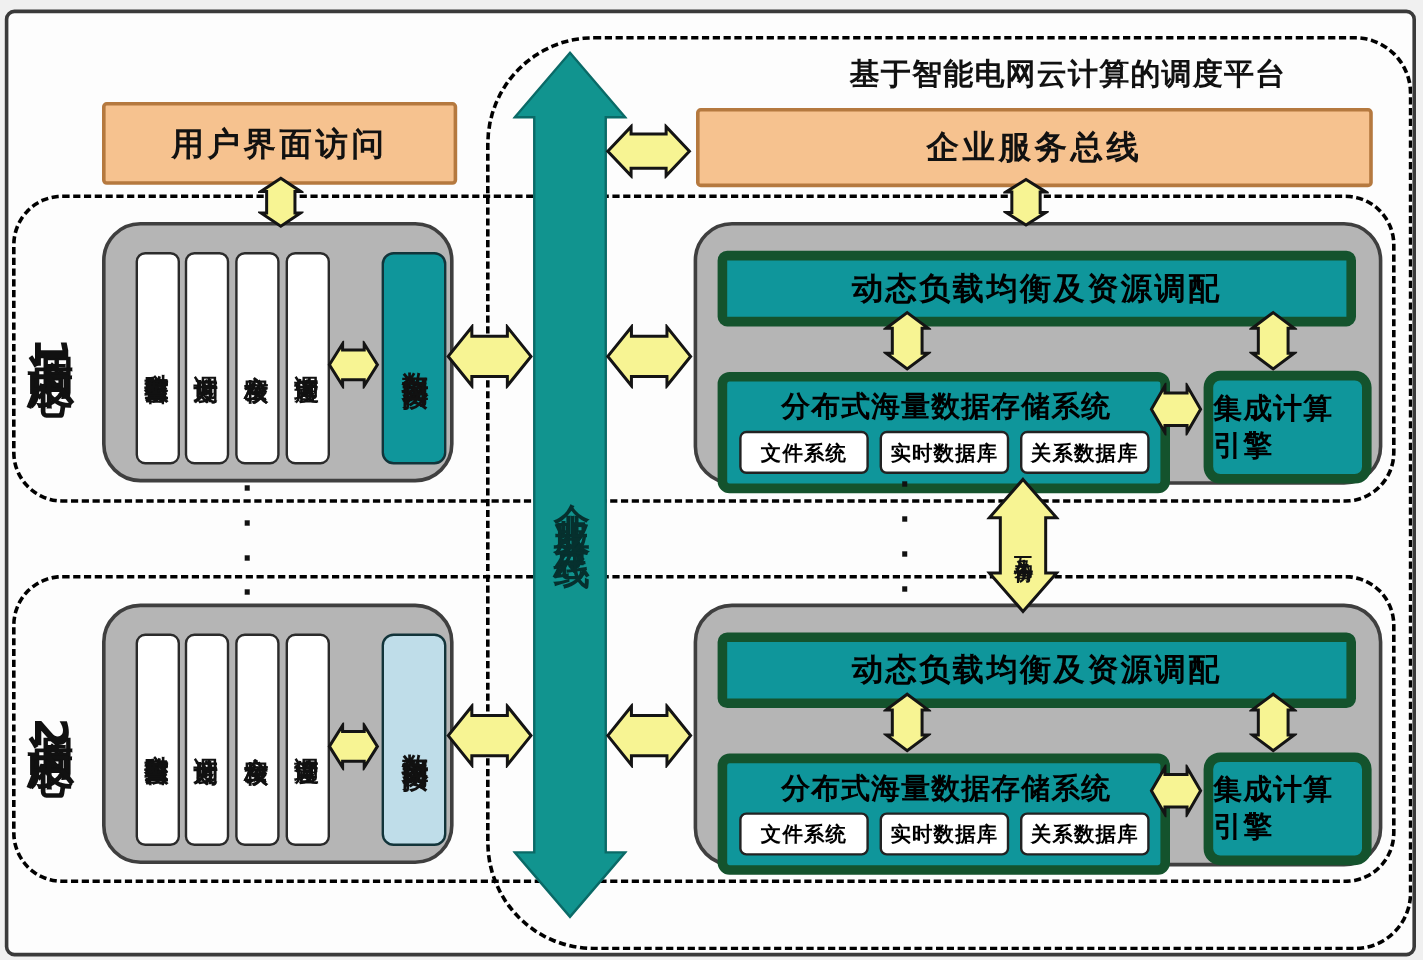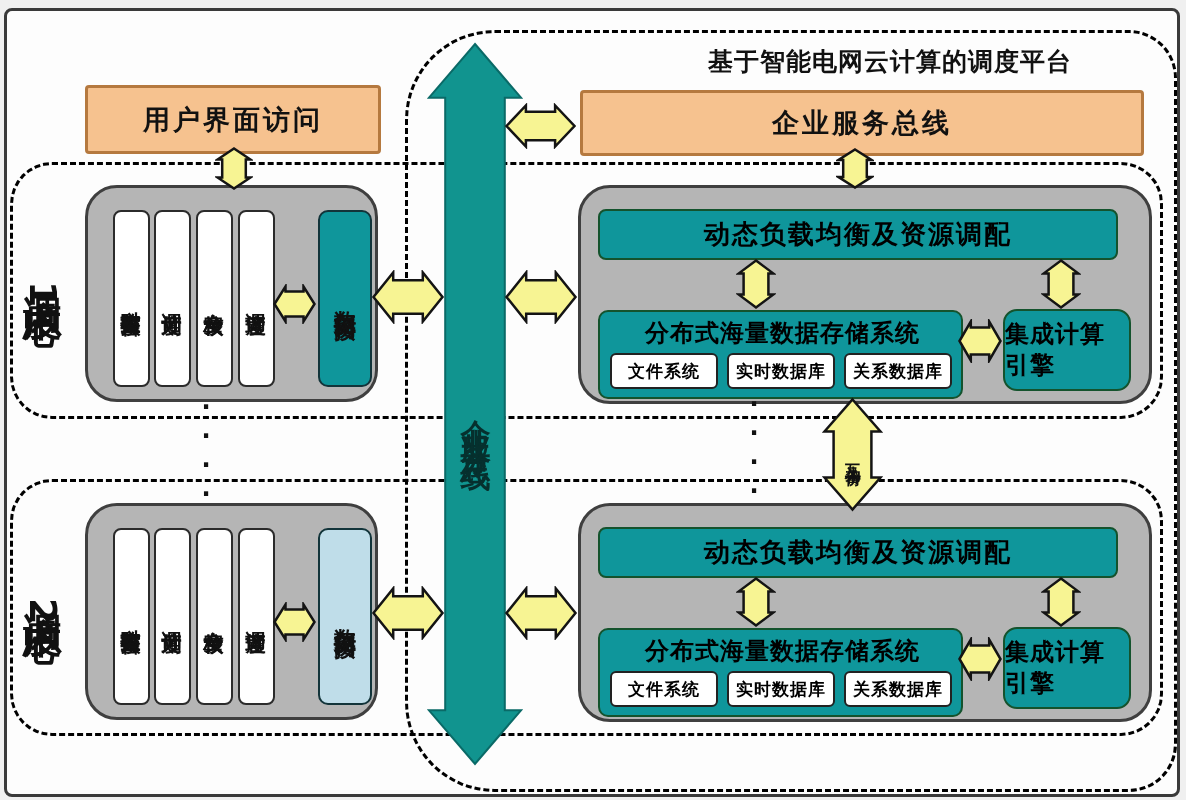--- a/index.html
+++ b/index.html
@@ -34,21 +34,21 @@
   .module-card{top:22px;width:33px;height:173px;}
   .vtext{writing-mode:vertical-rl;text-orientation:upright;font-weight:bold;}
   .module-card .vtext{font-size:20px;letter-spacing:1px;}
   .m0{left:25px;} .m1{left:66px;} .m2{left:108px;} .m3{left:150px;}
   .data-access{left:230px;top:22px;width:50px;height:173px;border:2.5px solid #12343a;border-radius:10px;
                display:flex;align-items:center;justify-content:center;}
   .data-access .vtext{font-size:22px;letter-spacing:2px;}
   .da-teal{background:var(--c-teal_box,#0f969b);}
   .da-blue{background:var(--c-light_blue,#bfdde9);}
   
-  .teal-box{background:var(--c-teal_box,#0f969b);border:2px solid #14532d;color:#000;font-weight:bold;}
+  .teal-box{background:var(--c-teal_box,#0f969b);border:8px solid #14532d;color:#000;font-weight:bold;}
   .banner{left:17px;top:21px;width:516px;height:47px;border-radius:8px;display:flex;align-items:center;justify-content:center;
           font-size:26px;letter-spacing:2px;}
   .storage{left:17px;top:122px;width:361px;height:85px;border-radius:10px;}
   .storage-title{position:absolute;left:4px;right:0;top:5px;text-align:center;font-size:24px;font-weight:bold;letter-spacing:1px;}
   .storage-row{position:absolute;left:10px;right:9px;top:41px;height:36px;display:flex;justify-content:space-between;gap:9px;}
   .storage-comp{background:#fff;border:2px solid #222;border-radius:6px;display:flex;align-items:center;justify-content:center;
                 font-size:17px;font-weight:bold;flex:1;letter-spacing:1px;}
   .engine{left:422px;top:121px;width:124px;height:78px;border-radius:14px;display:flex;align-items:center;justify-content:center;
           text-align:left;font-size:24px;line-height:1.3;letter-spacing:1px;}
   

